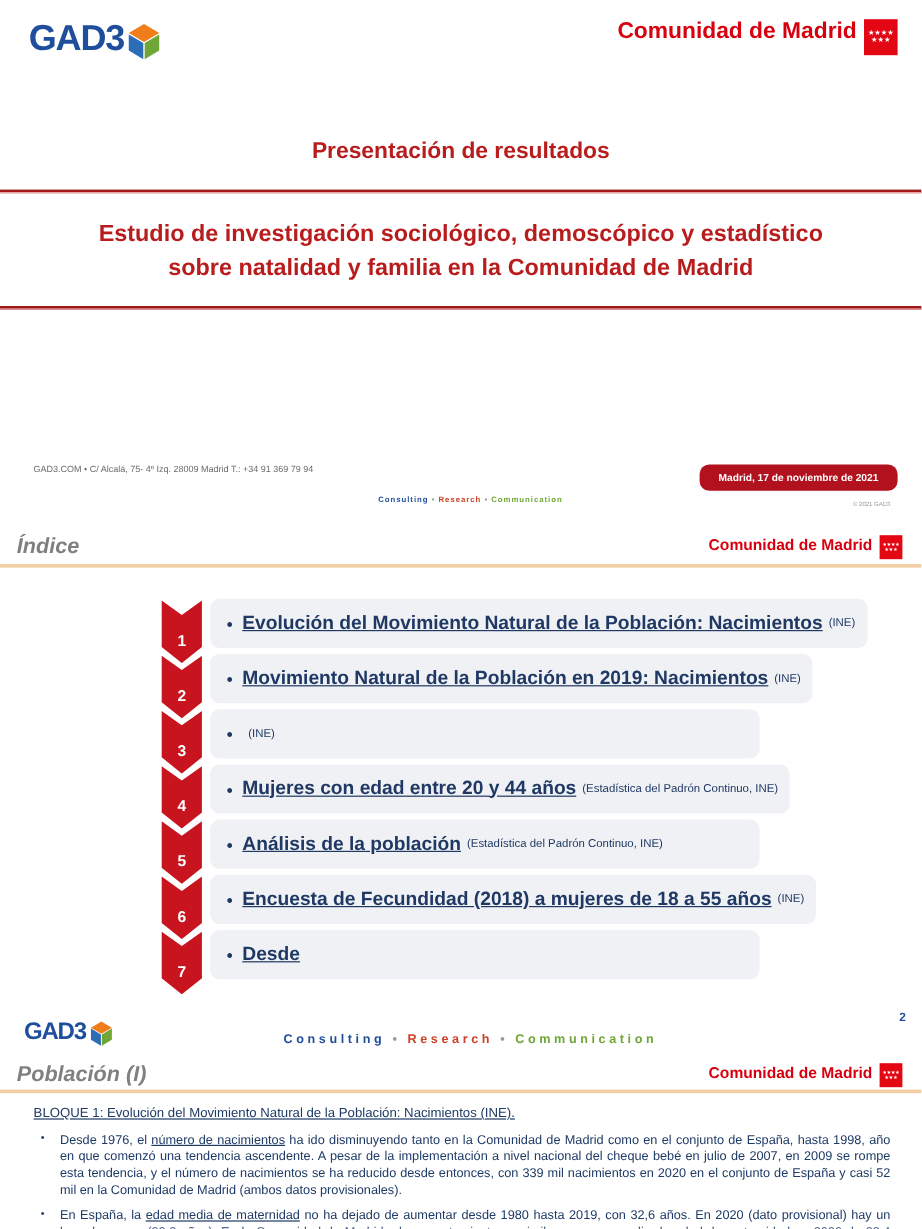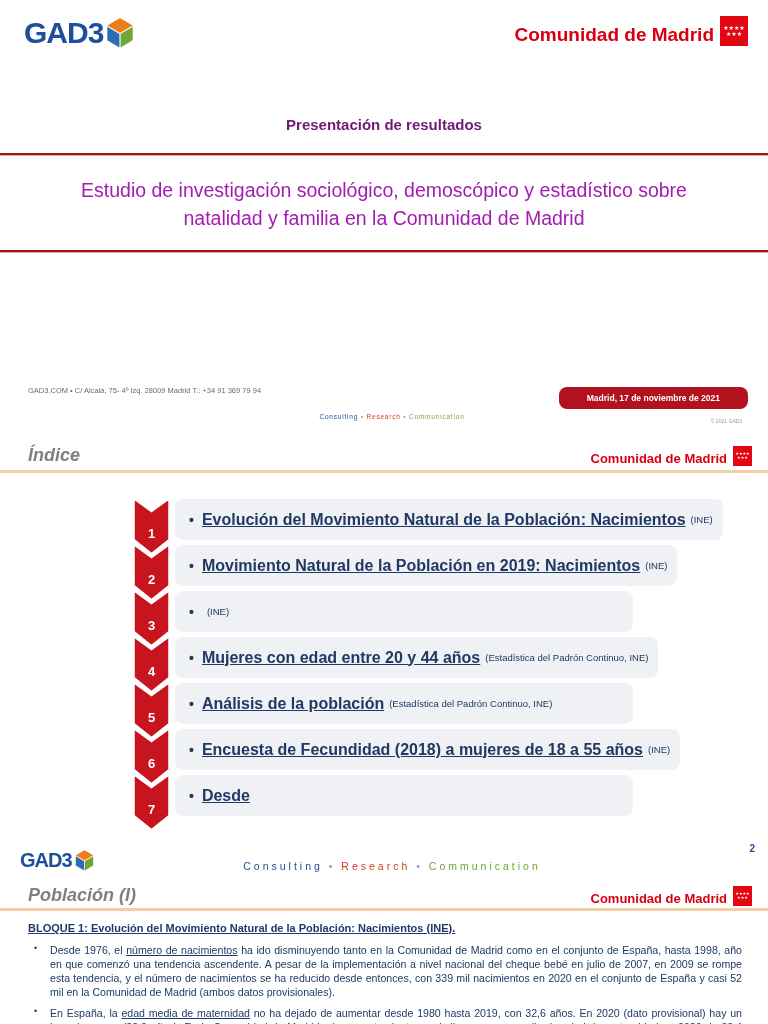--- a/index.html
+++ b/index.html
@@ -1,66 +1,66 @@
 <!DOCTYPE html>
 <html lang="es"><head>
 <meta charset="utf-8">
 <style>
   * { margin:0; padding:0; box-sizing:border-box; }
   html,body { width:768px; height:1024px; background:#fff; overflow:hidden;
               font-family:"Liberation Sans", sans-serif; }
 
   
-  .gad3-logo { display:inline-flex; align-items:flex-start; gap:3px; }
+  .gad3-logo { display:inline-flex; align-items:flex-end; gap:3px; }
   .gad3-text { font-weight:bold; color:#1F4E9C; letter-spacing:-1px; }
   .gad3-big .gad3-text { font-size:30px; }
   .gad3-small .gad3-text { font-size:20px; }
   .gad3-big svg { width:28px; height:30px; margin-top:2px; }
   .gad3-small svg { width:19px; height:21px; margin-top:1px; }
 
-  .cdm-logo { display:inline-flex; align-items:flex-end; gap:6px; }
+  .cdm-logo { display:inline-flex; align-items:flex-start; gap:6px; }
   .cdm-text { font-weight:bold; color:#D8000F; }
   .cdm-flag { background:#E30613; display:inline-flex; flex-direction:column;
               align-items:center; justify-content:center; color:#fff; }
   .cdm-flag span { display:block; text-align:center; }
   .cdm-big .cdm-text { font-size:19px; }
   .cdm-big .cdm-flag { width:28px; height:30px; }
   .cdm-big .cdm-flag span { font-size:6px; line-height:6px; }
   .cdm-small .cdm-text { font-size:13px; }
   .cdm-small .cdm-flag { width:19px; height:20px; }
   .cdm-small .cdm-flag span { font-size:4px; line-height:4.5px; }
 
-  .tagline { white-space:nowrap; font-weight:normal;padding-left:16px; }
+  .tagline { white-space:nowrap; font-weight:bold;padding-left:16px; }
   .tag-c { color:#1F4E9C; } .tag-r { color:#CC4125; } .tag-m { color:#6FA636; }
   .tag-sep { color:#999; }
 
   .redline { height:3px; background:#A01818; border-bottom:1px solid #E9A6A6; }
   .peachline { height:3px; background:#F2CFA2; }
 
   
   .slide1 { position:relative; height:430px; }
   .s1-top { display:flex; justify-content:space-between; align-items:flex-start;
             padding:16px 20px 0 24px; }
-  .s1-subtitle { text-align:center; margin-top:66px; font-size:15px; font-weight:bold;
-                 color:#701a75; }
+  .s1-subtitle { text-align:center; margin-top:66px; font-size:19px; font-weight:bold;
+                 color:#b91c1c; }
   .s1-line1 { margin-top:20px; }
   .s1-title { width:620px; margin:20px auto 0; text-align:center; font-size:19.5px;
-              font-weight:normal; color:#a21caf; line-height:1.45; }
+              font-weight:bold; color:#b91c1c; line-height:1.45; }
   .s1-line2 { margin-top:17px; }
   .s1-address { position:absolute; top:386px; left:28px; font-size:7.5px; color:#6b6b6b; }
   .s1-tagline { position:absolute; top:413px; left:0; width:100%; text-align:center;
                 font-size:6.5px; letter-spacing:0.8px; }
   .s1-badge { position:absolute; top:387px; right:20px; background:#B1121E; color:#fff;
-              font-size:8.5px; font-weight:bold; padding:6px 28px; border-radius:8px; }
+              font-size:8.5px; font-weight:bold; padding:6px 16px; border-radius:8px; }
   .s1-copy { position:absolute; top:418px; right:26px; font-size:5px; color:#9a9a9a; }
 
   
   .slide2 { position:relative; height:440px; }
   .s-header { display:flex; justify-content:space-between; align-items:flex-end;
-              padding:8px 16px 0 28px; height:36px; }
+              padding:8px 16px 0 14px; height:36px; }
   .s-heading { font-size:18px; font-weight:bold; font-style:italic; color:#808080; }
   .slide2 .peachline { margin-top:4px; }
 
   .idx-list { margin:26px 0 0 133px; width:500px; }
   .idx-row { display:flex; height:41px; margin-bottom:5px; }
   .chev { position:relative; width:42px; flex:0 0 42px; }
   .chev svg { position:absolute; top:-1px; left:0; }
   .chev-num { position:absolute; top:27px; left:0; width:37px; text-align:center;
               color:#fff; font-size:13px; font-weight:bold; }
   .idx-bar { flex:1; background:#EFF1F4; border-radius:8px; display:flex;
@@ -74,21 +74,21 @@
   .s2-footer .gad3-logo { position:absolute; left:20px; top:6px; }
   .s2-tagline { position:absolute; left:0; width:100%; top:17px; text-align:center;
                 font-size:10.5px; letter-spacing:3px; }
   .s2-page { position:absolute; right:13px; top:0; color:#1F4E9C; font-size:10px;
              font-weight:bold; }
 
   
   .slide3 { position:relative; }
   .slide3 .peachline { margin-top:2px; }
   .s3-content { margin:11px 26px 0 28px; color:#1E3A66; }
-  .s3-blocktitle { font-size:11px; font-weight:bold; text-decoration:underline;
+  .s3-blocktitle { font-size:11px; font-weight:normal; text-decoration:underline;
                    margin-bottom:9px; }
   .s3-bullets { list-style:none; }
   .s3-bullets li { position:relative; padding-left:22px; font-size:10.6px;
                    line-height:1.33; text-align:justify; margin-bottom:7px; }
   .s3-bullets li::before { content:"•"; position:absolute; left:6px; top:0;
                            font-size:9px; }
   .u { text-decoration:underline; }
 </style>
 </head>
 <body>

